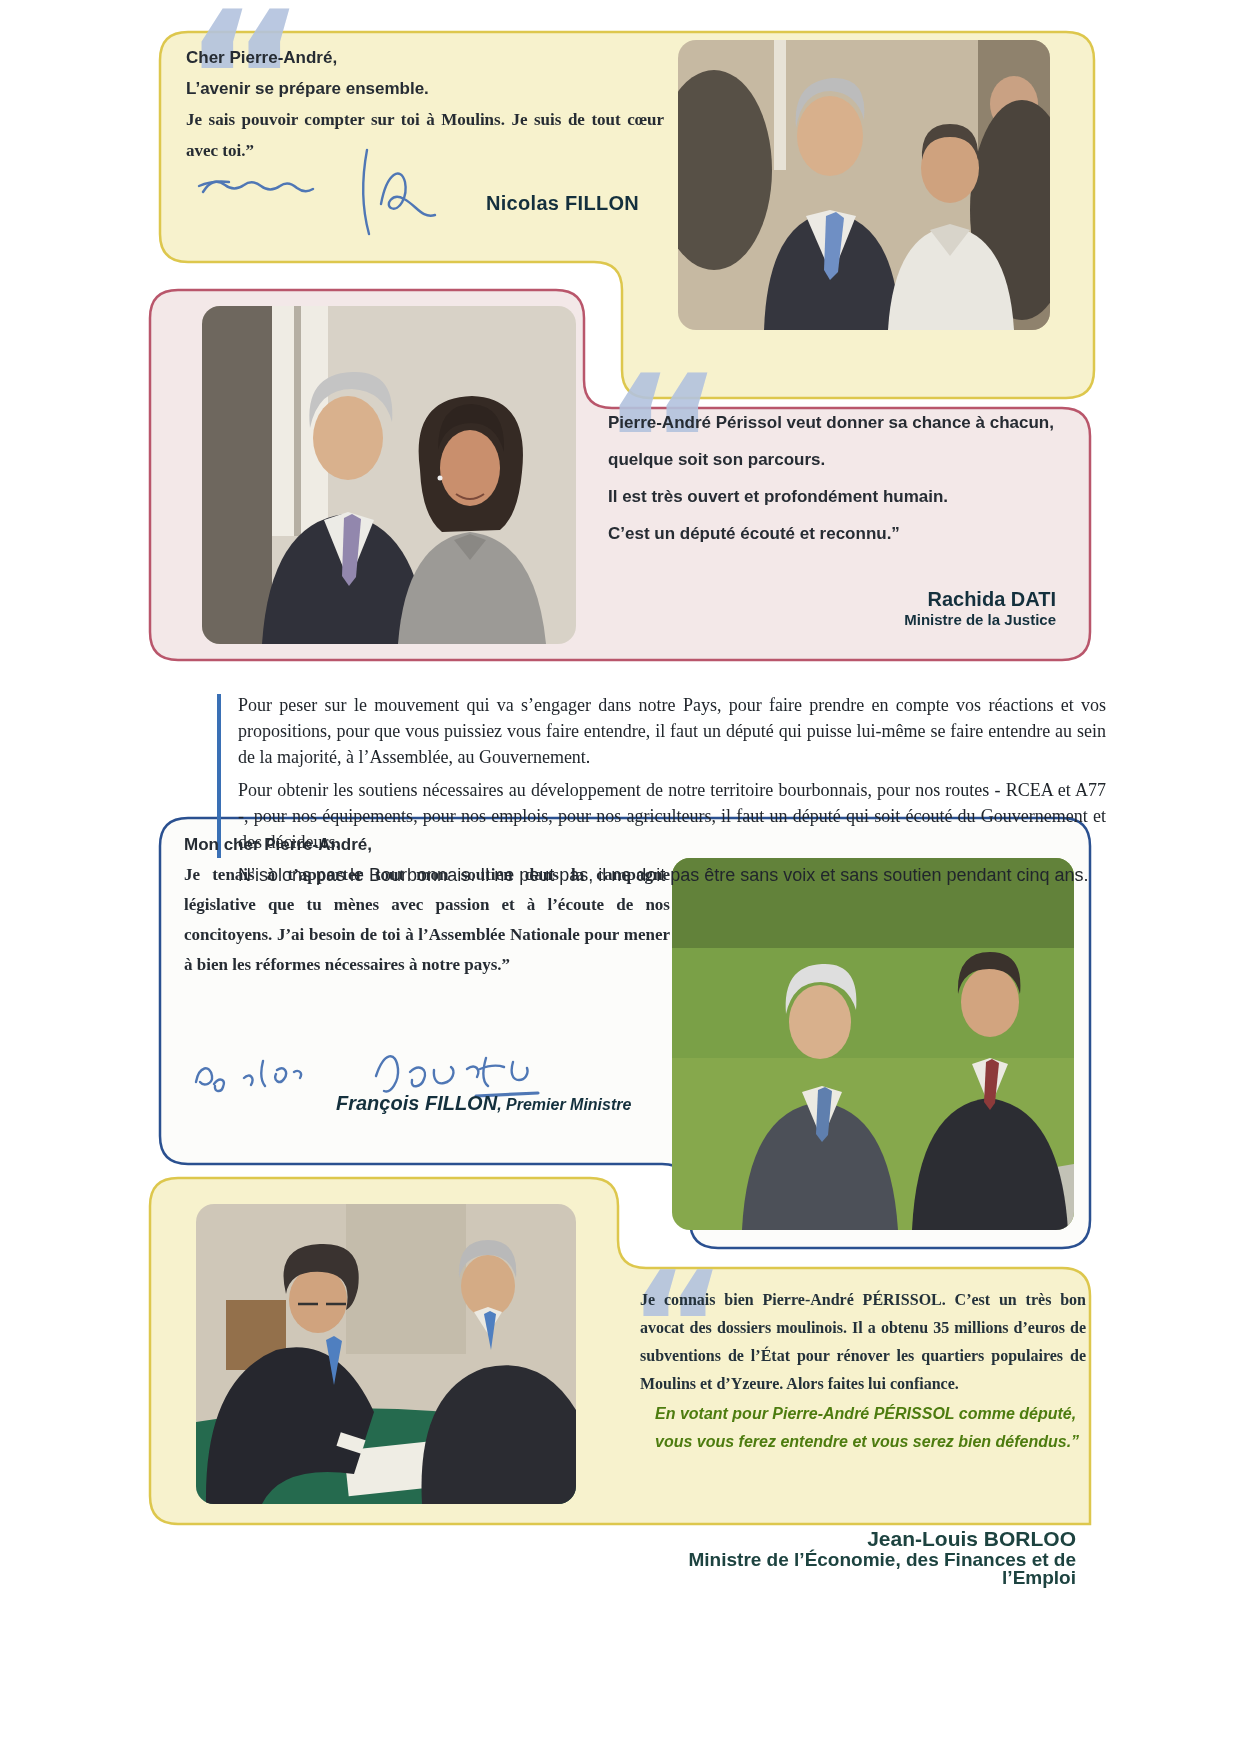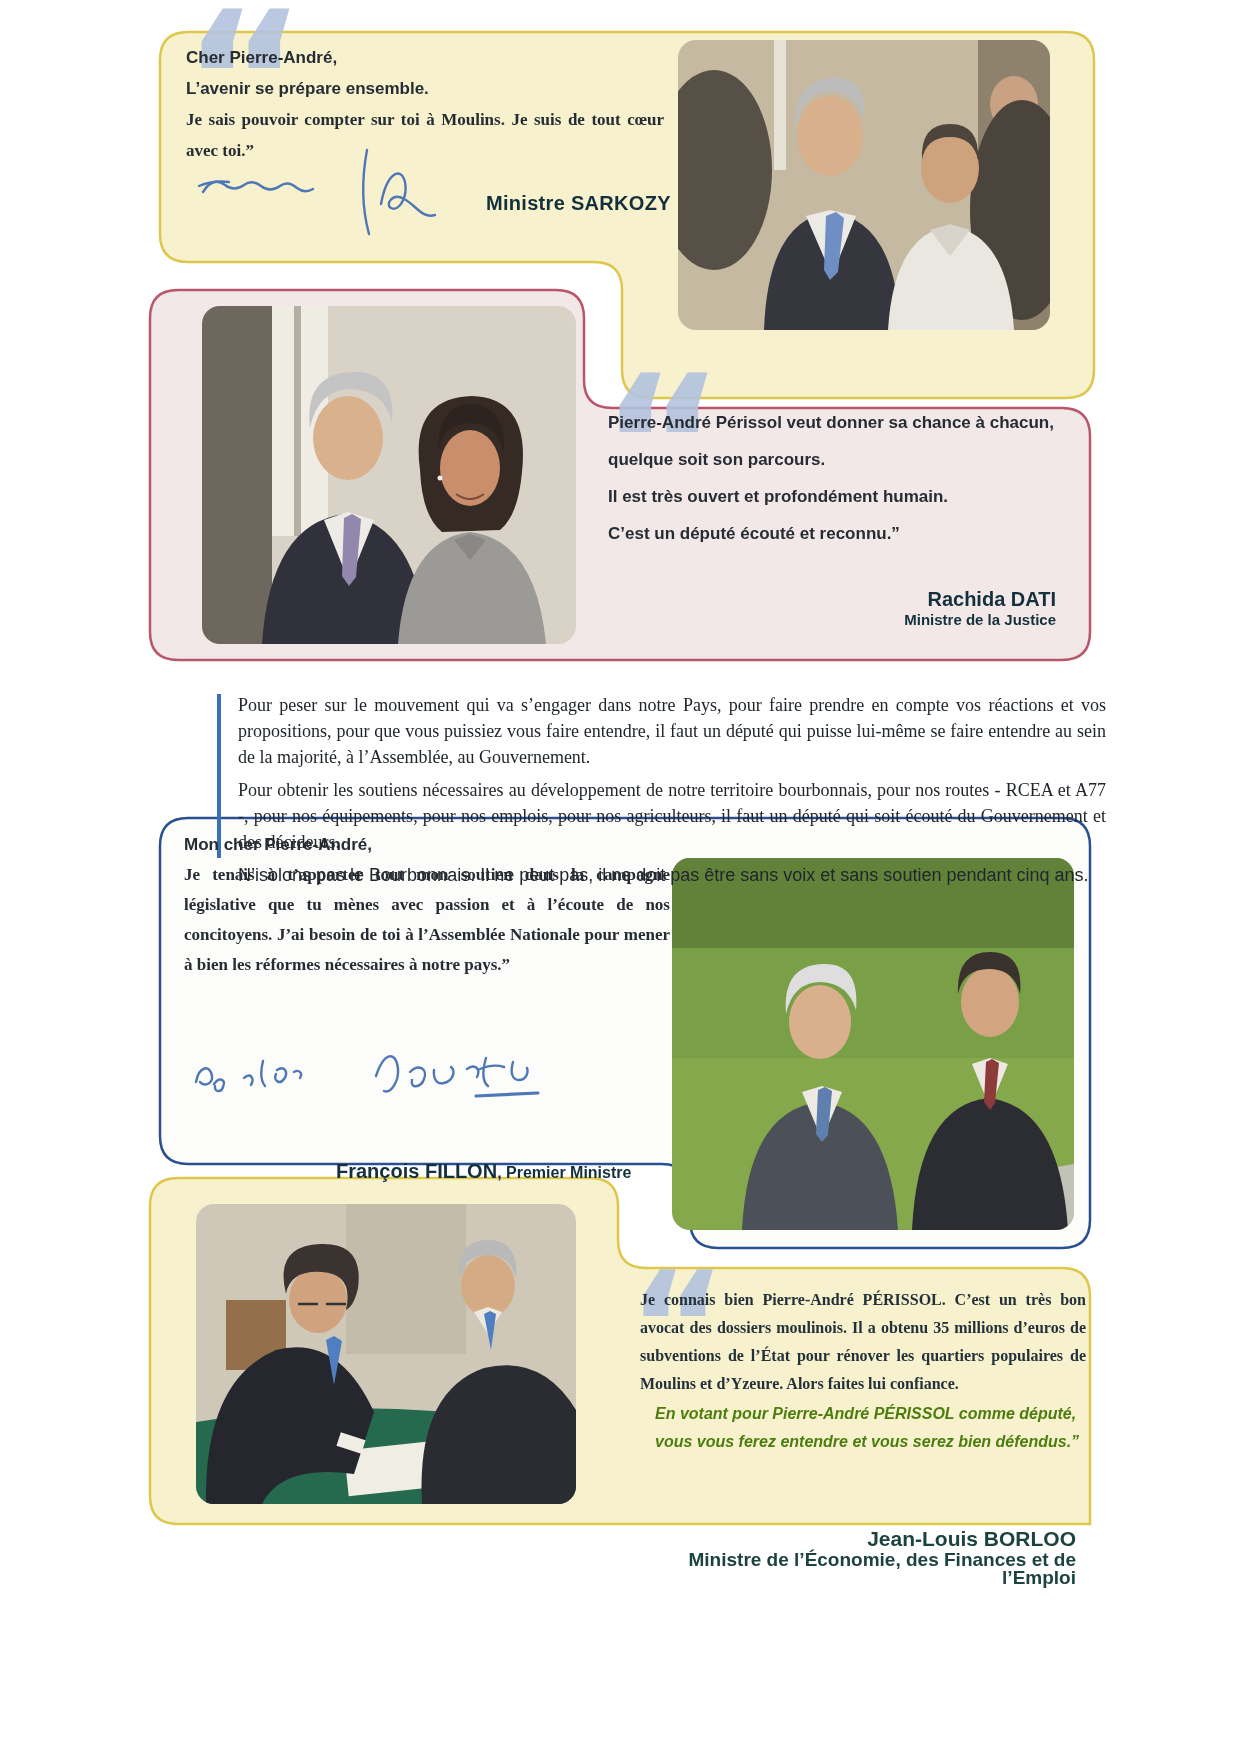--- a/index.html
+++ b/index.html
@@ -23,21 +23,21 @@
   .borloo-quote{font-size:16px;line-height:28px;width:446px;left:640px;top:1286px;color:#23313a;}
   .borloo-quote .emph{font-style:italic;margin-top:2px;color:#4d7c0f;margin-left:15px;}
   .manifesto-bar{position:absolute;left:217px;top:694px;width:4px;height:164px;background:#3a70b5;z-index:3;}
   .manifesto{position:absolute;left:238px;top:692px;width:868px;z-index:3;
              font-size:18px;line-height:26px;color:#21262c;}
   .manifesto p{margin:0 0 7px 0;}
   .name-sarkozy{left:486px;top:192px;font-size:20px;letter-spacing:.3px;}
   .name-dati{left:756px;top:588px;width:300px;text-align:right;}
   .name-dati .nm{font-size:20px;line-height:23px;}
   .name-dati .tt{font-size:15px;line-height:18px;}
-  .name-fillon{left:336px;top:1160px;font-size:20px;}
+  .name-fillon{left:336px;top:1092px;font-size:20px;font-style:italic;}
   .name-fillon .tt{font-size:16px;}
   .name-borloo{left:640px;top:1526px;width:436px;text-align:right;color:#1d4340;}
   .name-borloo .nm{font-size:21px;line-height:25px;}
   .name-borloo .tt{font-size:19px;line-height:18px;}
 </style>
 </head>
 <body>
 
 <div class="page">
 
@@ -56,21 +56,21 @@
     <div class="just">Je sais pouvoir compter sur toi à Moulins. Je suis de tout cœur avec toi.”</div>
   </div>
 
   <svg class="sig" style="left:195px;top:142px;" width="280" height="100" viewBox="0 0 280 100">
     <path d="M 8 50 q 10 -16 22 -7 q 9 7 19 0 q 8 -6 17 1 q 9 7 19 0 q 8 -6 17 2 q 8 6 16 1"></path>
     <path d="M 4 44 q 14 -6 30 -4"></path>
     <path d="M 172 8 C 166 40 168 70 174 92"></path>
     <path d="M 186 62 C 192 30 206 24 210 40 C 213 55 204 70 196 66 C 190 63 197 50 209 57 C 221 63 227 77 240 73"></path>
   </svg>
 
-  <div class="name name-sarkozy">Ministre SARKOZY</div>
+  <div class="name name-sarkozy">Nicolas FILLON</div>
 
   <div class="photo" style="left:678px;top:40px;width:372px;height:290px;">
     <svg viewBox="0 0 372 290" preserveAspectRatio="none">
       <rect width="372" height="290" fill="#c6b9a2"></rect>
       <rect x="300" width="72" height="290" fill="#8f826d"></rect>
       <rect x="96" width="12" height="130" fill="#e7e2d6"></rect>
       <ellipse cx="36" cy="130" rx="58" ry="100" fill="#575046"></ellipse>
       <ellipse cx="336" cy="64" rx="24" ry="28" fill="#c9a183"></ellipse>
       <ellipse cx="344" cy="170" rx="52" ry="110" fill="#4b443c"></ellipse>
       <g>

